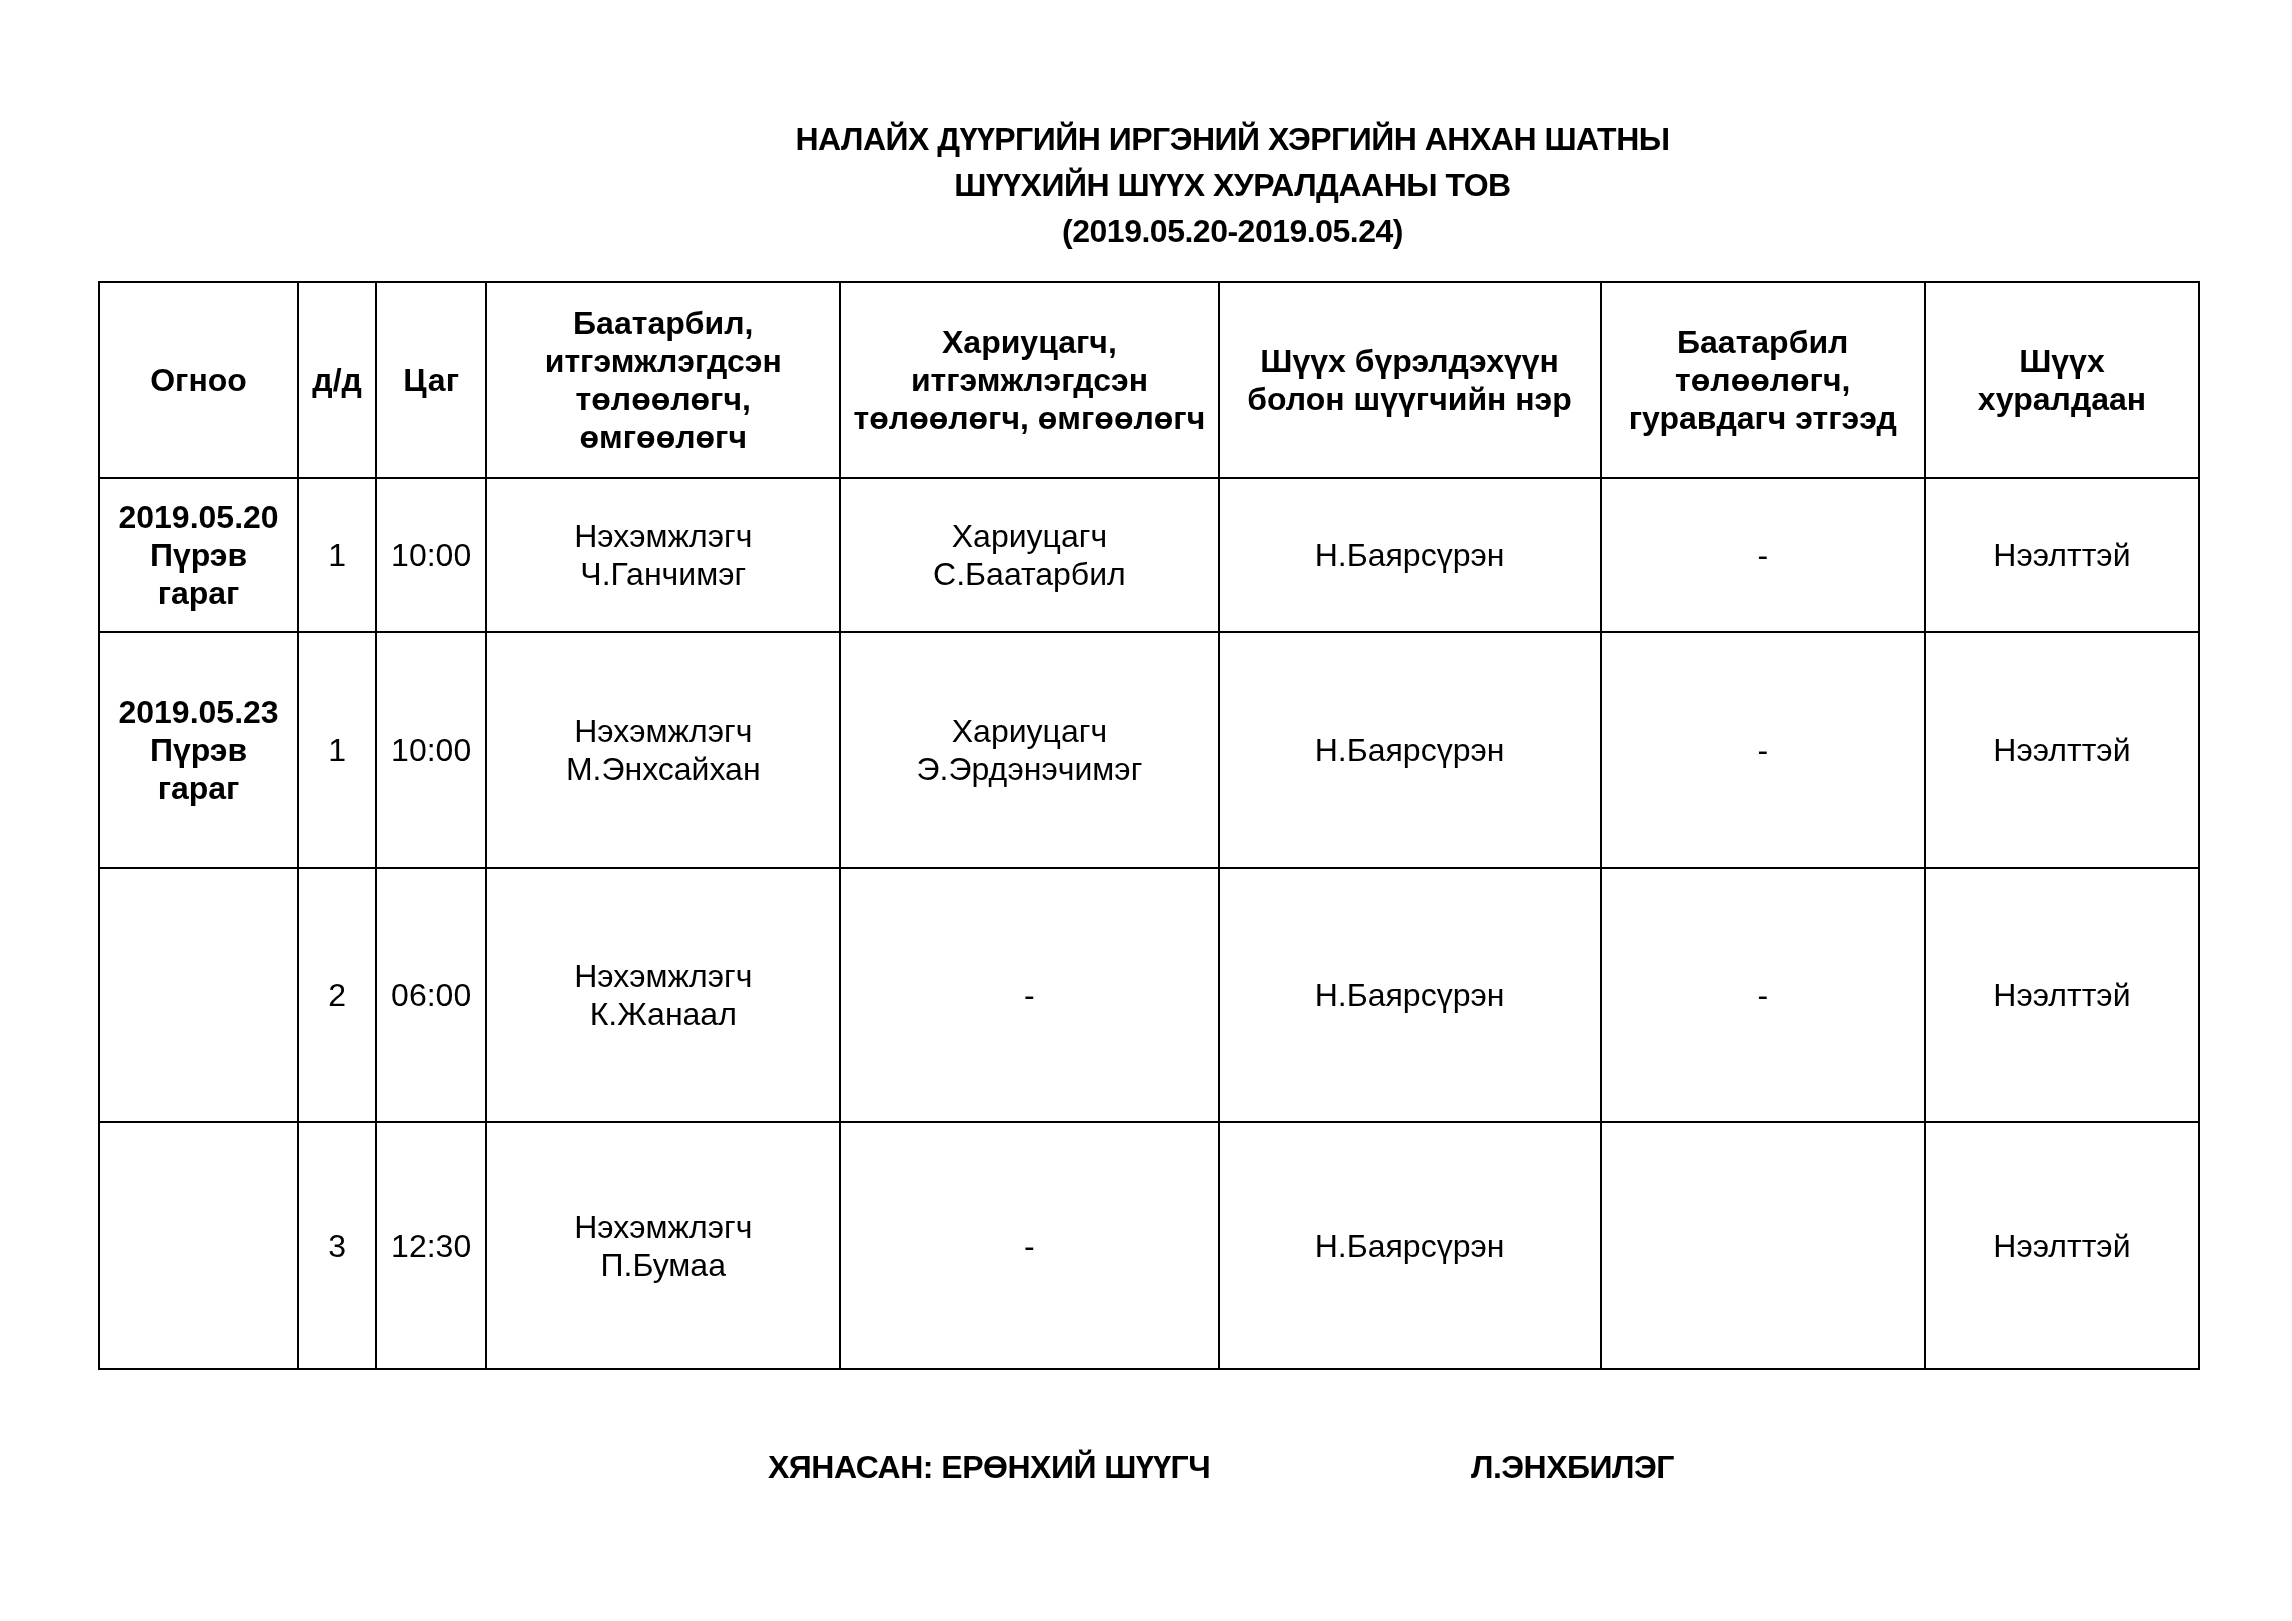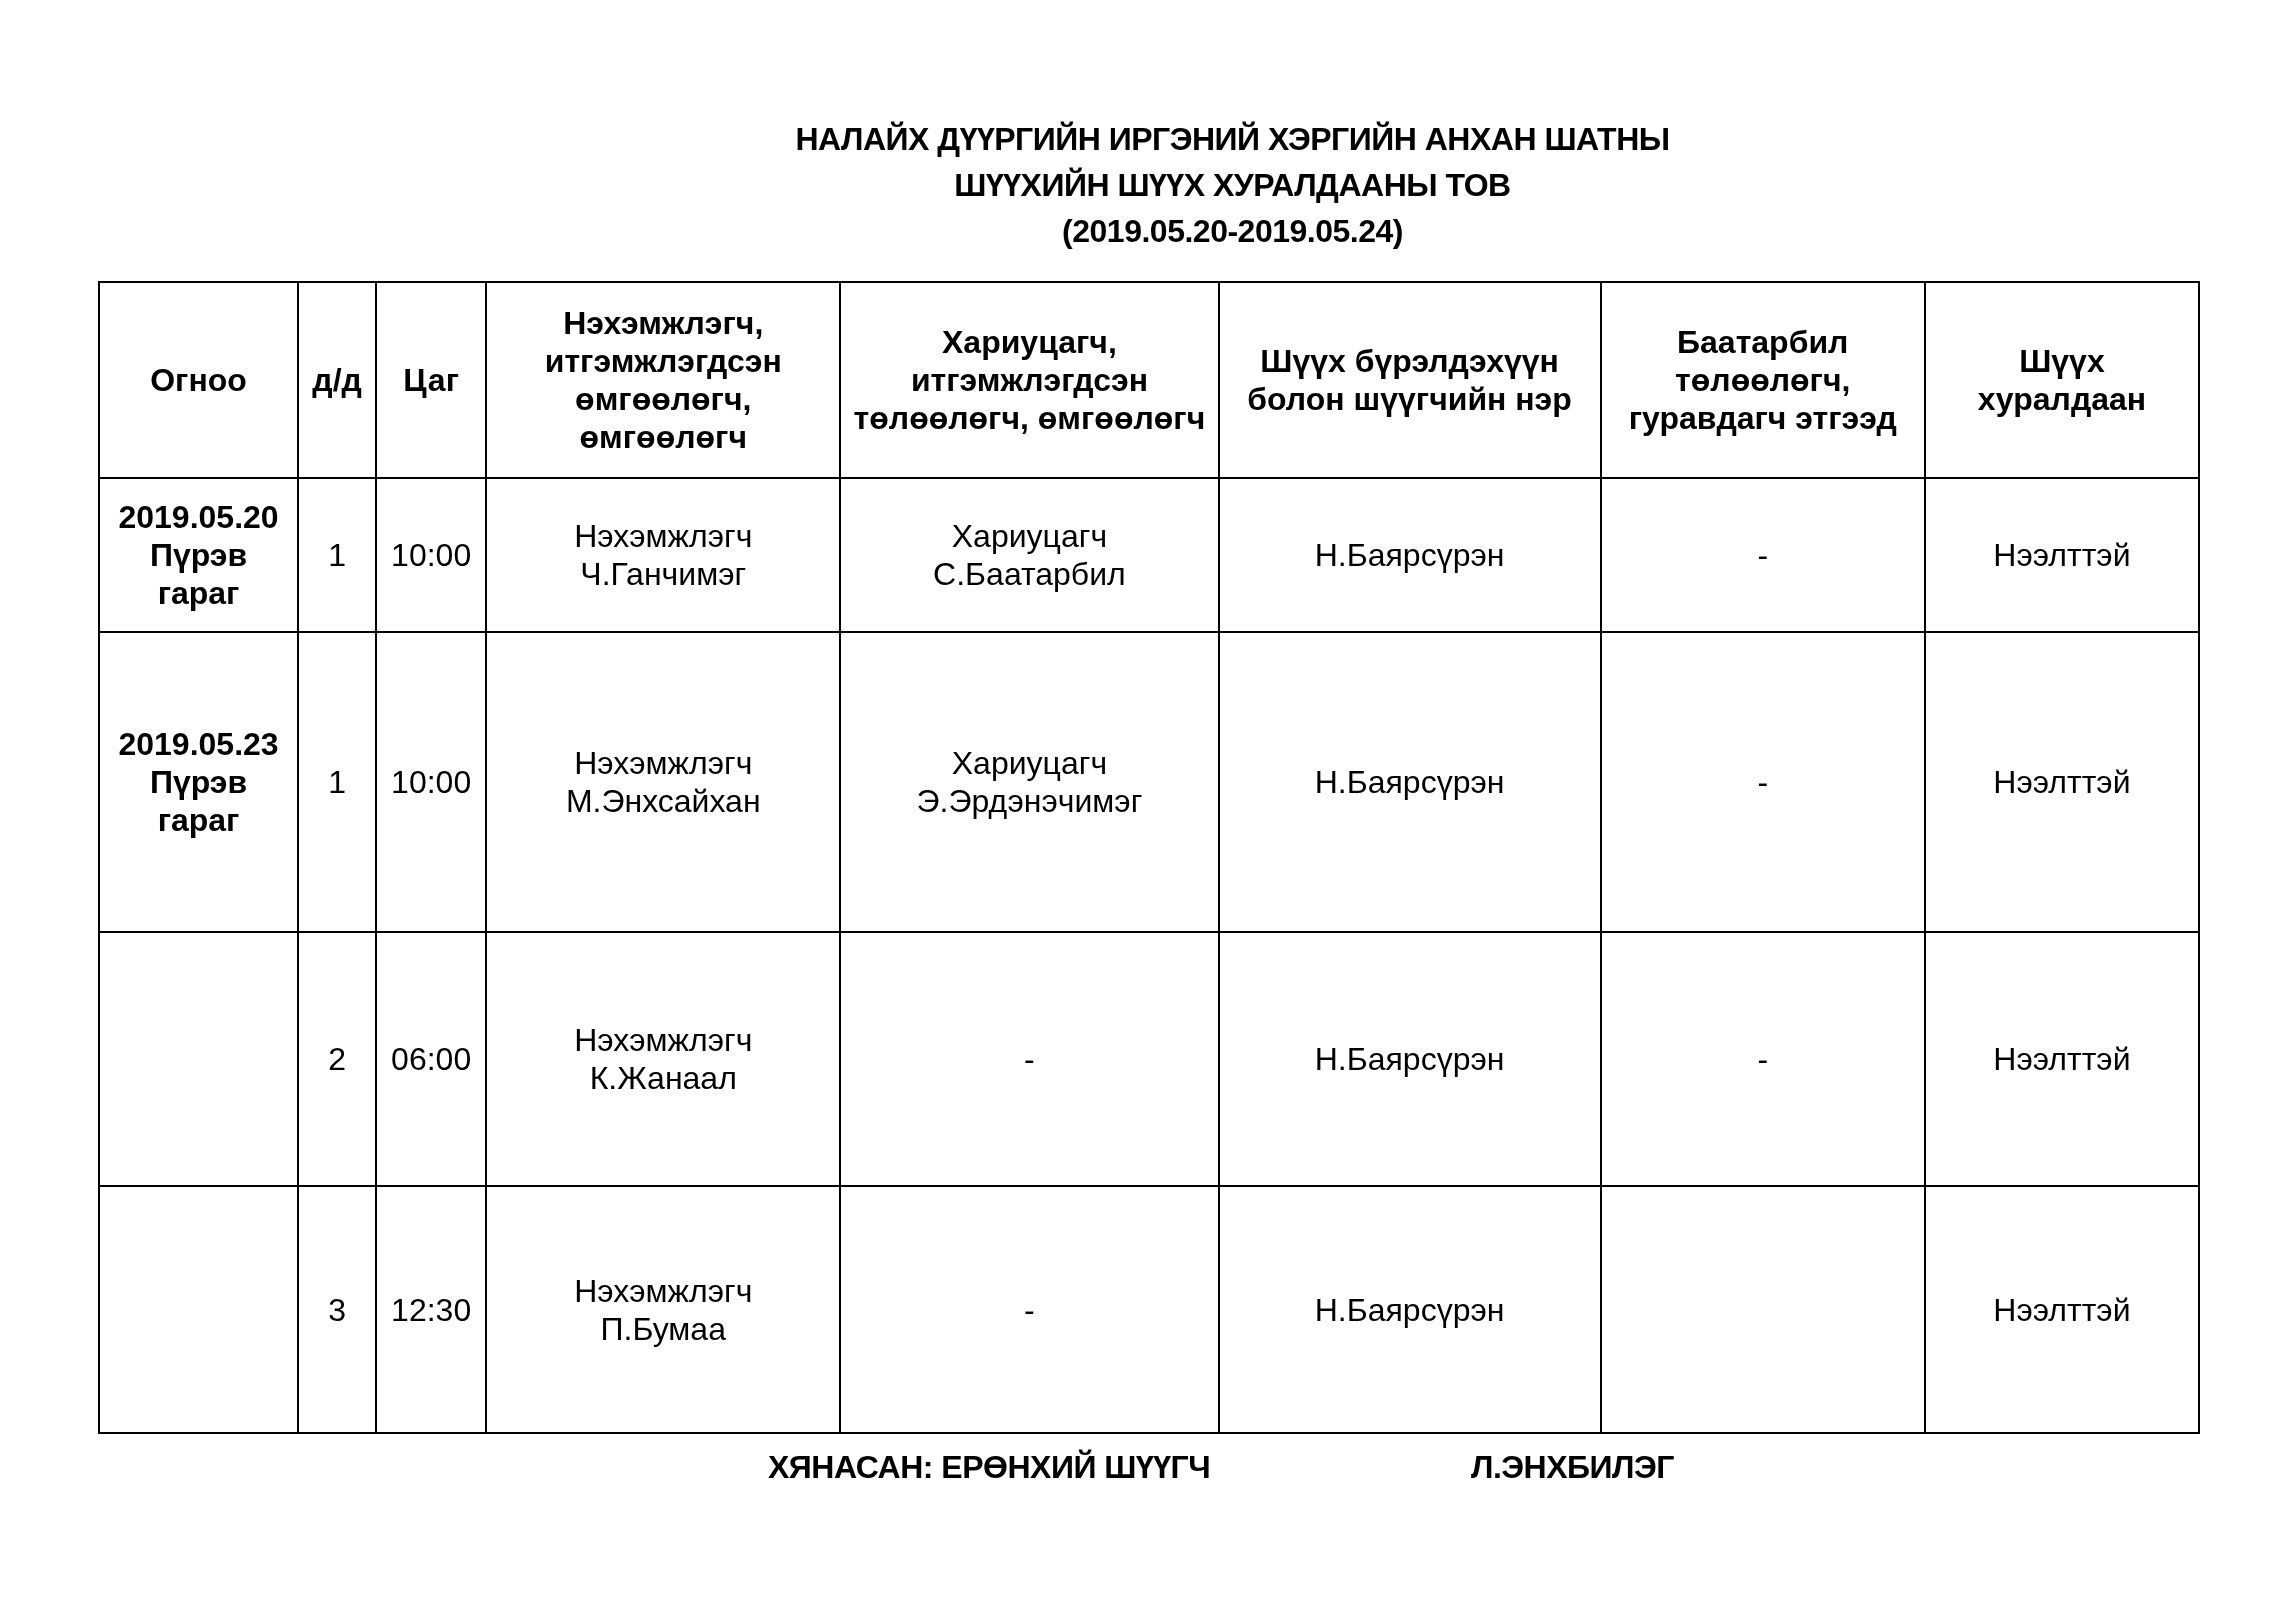--- a/index.html
+++ b/index.html
@@ -54,21 +54,21 @@
   }
   table.schedule tr.header-row th {
     border-top-width: 2px;
     font-weight: bold;
   }
   table.schedule td { font-weight: normal; }
   table.schedule td.date-cell { font-weight: bold; }
 
   tr.header-row   { height: 196px; }
   tr.row-1        { height: 154px; }
-  tr.row-2        { height: 300px; }
+  tr.row-2        { height: 236px; }
   tr.row-3        { height: 254px; }
   tr.row-4        { height: 247px; }
 
   .cell-line { display: block; }
 
   
   .footer-line {
     position: absolute;
     top: 1448px;
     left: 0;
@@ -100,21 +100,21 @@
     <col style="width:378px">
     <col style="width:382px">
     <col style="width:324px">
     <col style="width:274px">
   </colgroup>
   <tbody>
     <tr class="header-row">
       <th>Огноо</th>
       <th>д/д</th>
       <th>Цаг</th>
-      <th>Нэхэмжлэгч, итгэмжлэгдсэн өмгөөлөгч, өмгөөлөгч</th>
+      <th>Баатарбил, итгэмжлэгдсэн төлөөлөгч, өмгөөлөгч</th>
       <th>Хариуцагч, итгэмжлэгдсэн төлөөлөгч, өмгөөлөгч</th>
       <th>Шүүх бүрэлдэхүүн болон шүүгчийн нэр</th>
       <th>Баатарбил төлөөлөгч, гуравдагч этгээд</th>
       <th>Шүүх хуралдаан</th>
     </tr>
 
     <tr class="row-1">
       <td class="date-cell">
         <span class="cell-line">2019.05.20</span>
         <span class="cell-line">Пүрэв гараг</span>

